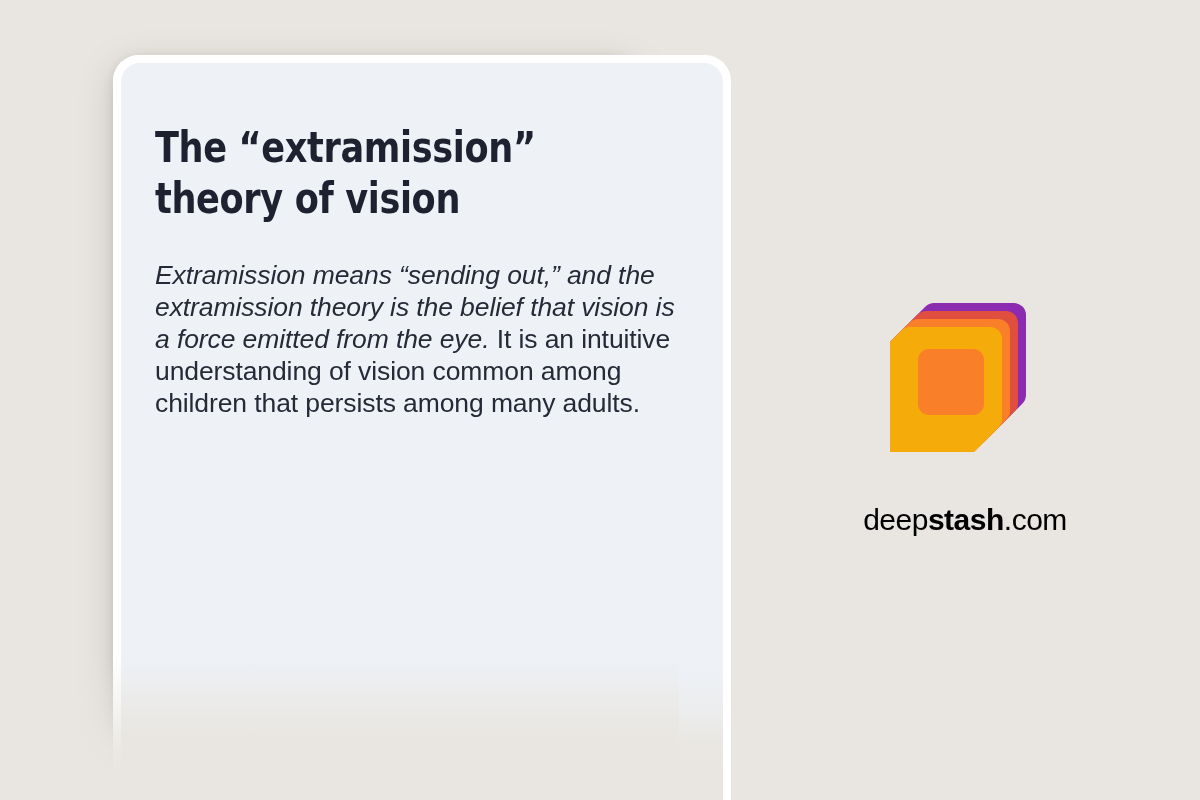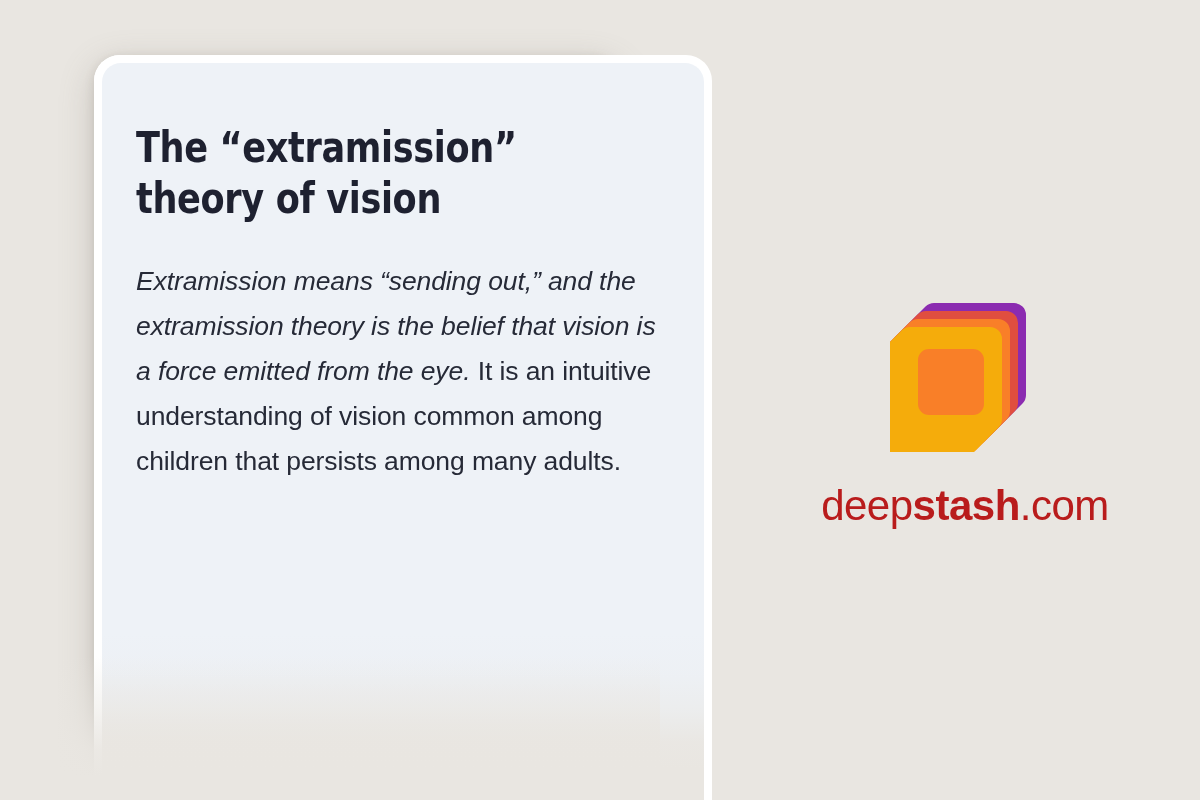--- a/index.html
+++ b/index.html
@@ -12,21 +12,21 @@
     height: 800px;
     overflow: hidden;
     background: #e9e6e1;
     font-family: "Liberation Sans", sans-serif;
     position: relative;
   }
 
   
   #card-wrap {
     position: absolute;
-    left: 94px;
+    left: 113px;
     top: 55px;
     width: 526px;
     height: 745px;
   }
   #card-shadow {
     position: absolute;
     left: 0;
     top: 0;
     right: 0;
     bottom: 0;
@@ -73,21 +73,21 @@
     letter-spacing: -0.4px;
     color: #1e2130;
     transform: scaleX(0.93);
     transform-origin: left top;
     white-space: pre-line;
   }
 
   .card-para {
     margin: 0;
     font-size: 26.5px;
-    line-height: 45px;
+    line-height: 32px;
     color: #262a37;
     letter-spacing: -0.1px;
   }
   #para-1 { margin-top: 35px; }
   #para-2 { margin-top: 12px; }
   .para-em {
     font-style: italic;
   }
 
   
@@ -131,24 +131,24 @@
     width: 410px;
     text-align: center;
   }
   #brand-logo {
     display: block;
     margin: 0 auto;
     width: 150px;
     height: 152px;
   }
   #brand-wordmark {
-    margin-top: 30px;
-    font-size: 42px;
+    margin-top: 44px;
+    font-size: 30px;
     line-height: 48px;
-    color: #b91c1c;
+    color: #000000;
     letter-spacing: -0.5px;
     white-space: nowrap;
   }
   #brand-wordmark .wm-bold { font-weight: 700; }
 </style>
 </head>
 <body>
 
 <div id="card-wrap">
   <div id="card-shadow"></div>

